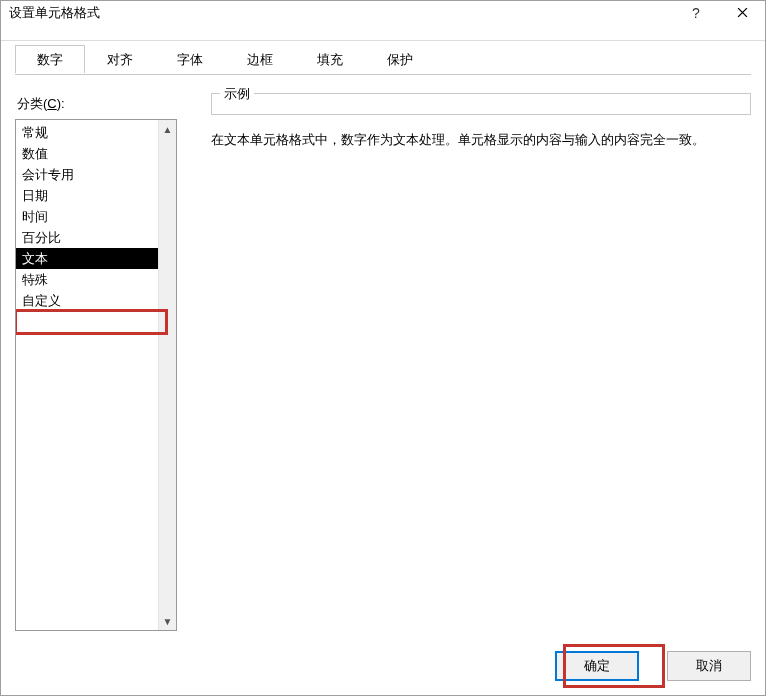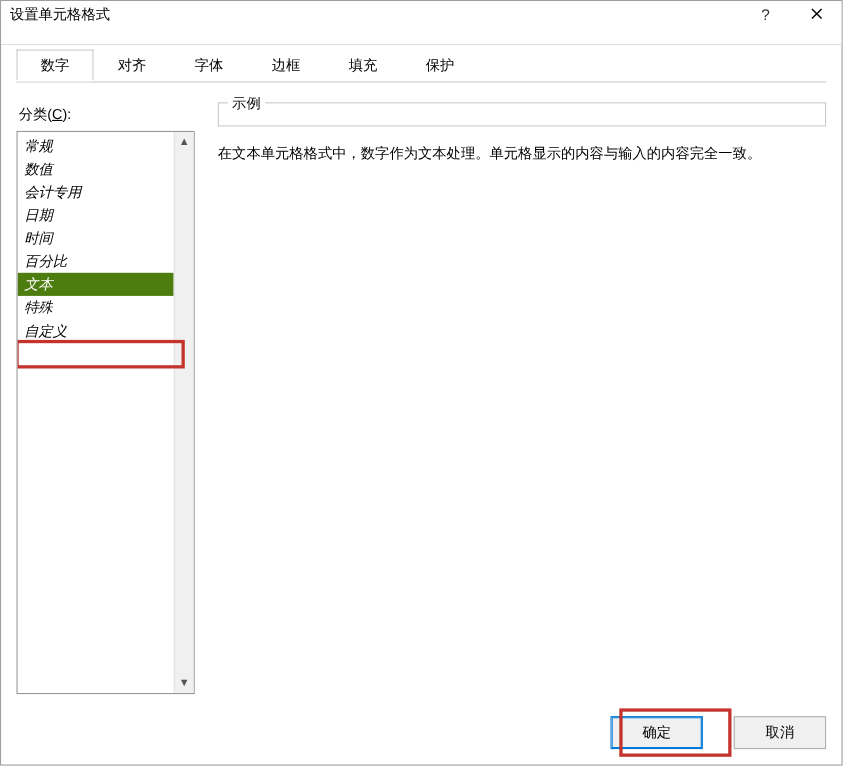--- a/index.html
+++ b/index.html
@@ -84,21 +84,21 @@
     position:absolute;
     left:0; right:0; bottom:-1px; height:2px;
     background:#fff;
   }
 
   
   .content {
     position:absolute;
     top: 60px; left:14px; right:14px; bottom: 64px;
     display:flex;
-    gap: 21px;
+    gap: 34px;
   }
 
   .col-left {
     width: 162px;
     display:flex;
     flex-direction:column;
   }
   .section-label {
     font-size:13px;
     margin: 4px 0 6px 2px;
@@ -110,31 +110,30 @@
     border:1px solid #999;
     display:flex;
     overflow:hidden;
     background:#fff;
     position:relative;
   }
   .listbox{
     flex:1 1 auto;
     overflow:hidden;
     padding:2px 0;
-    font-style:italic;
   }
   .listitem{
     padding:1px 6px;
     font-size:13px;
     line-height:19px;
     white-space:nowrap;
     cursor:default;
   }
   .listitem.selected{
-    background:#4d7c0f;
+    background:#000000;
     color:#fff;
   }
   .red-highlight{
     position:absolute;
     border:3px solid #c4342d;
     pointer-events:none;
   }
   .red-text-row{
     
     top: 189px;

